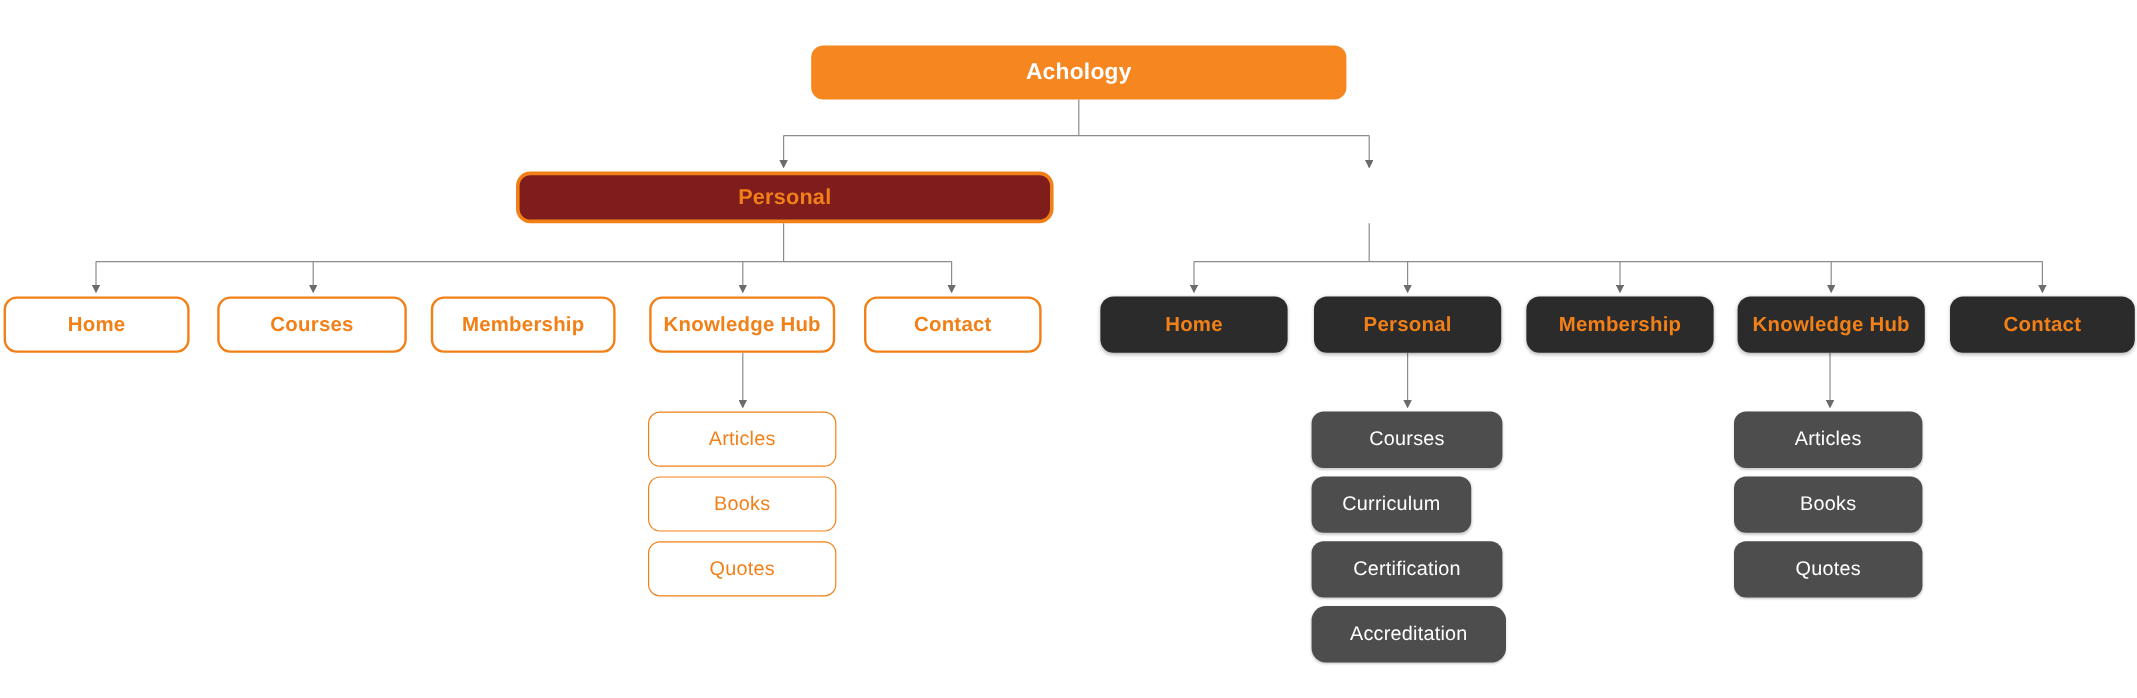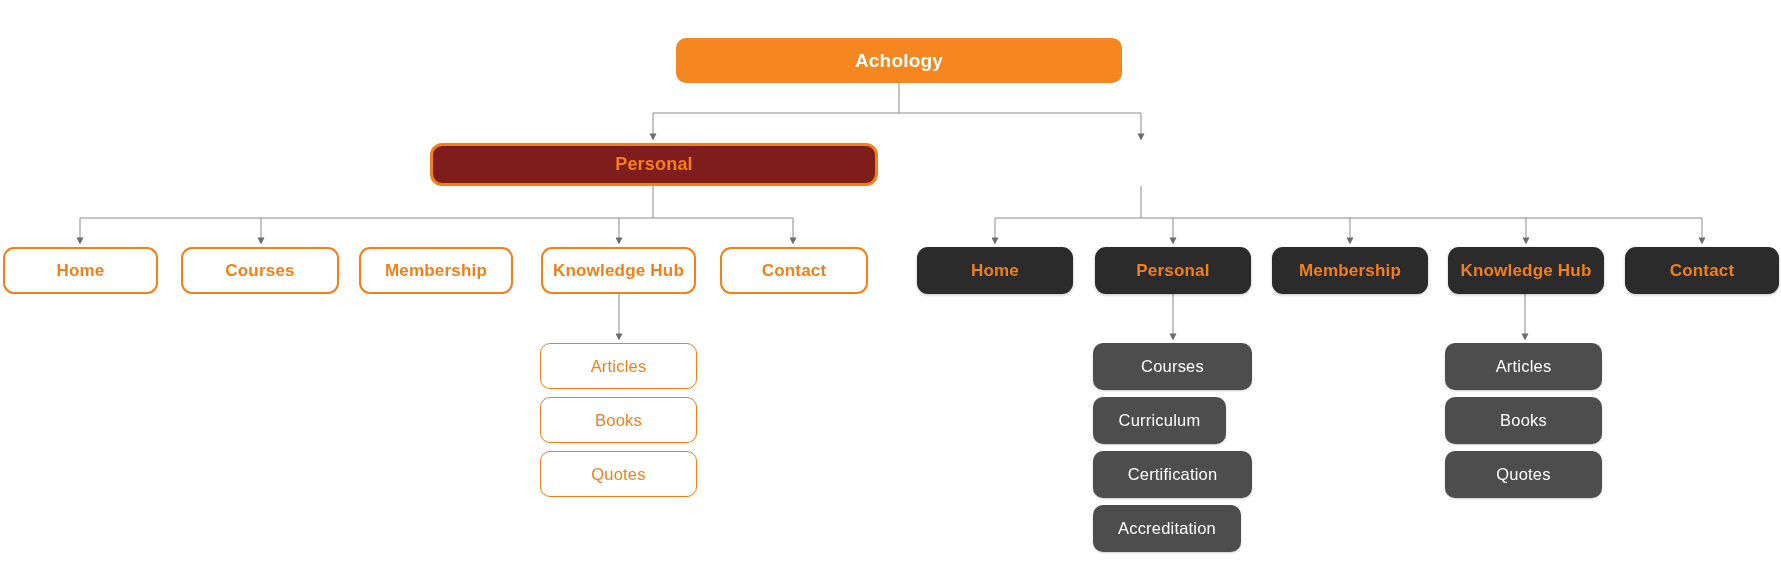--- a/index.html
+++ b/index.html
@@ -153,21 +153,21 @@
 
   <div class="box gray" style="left:1093px;top:343px;width:159px;height:47px;">
     <span>Courses</span>
   </div>
   <div class="box gray" style="left:1093px;top:397px;width:133px;height:47px;">
     <span>Curriculum</span>
   </div>
   <div class="box gray" style="left:1093px;top:451px;width:159px;height:47px;">
     <span>Certification</span>
   </div>
-  <div class="box gray" style="left:1093px;top:505px;width:148px;height:47px;">
+  <div class="box gray" style="left:1093px;top:505px;width:162px;height:47px;border-radius:12px;">
     <span>Accreditation</span>
   </div>
 
   <div class="box gray" style="left:1445px;top:343px;width:157px;height:47px;">
     <span>Articles</span>
   </div>
   <div class="box gray" style="left:1445px;top:397px;width:157px;height:47px;">
     <span>Books</span>
   </div>
   <div class="box gray" style="left:1445px;top:451px;width:157px;height:47px;">

